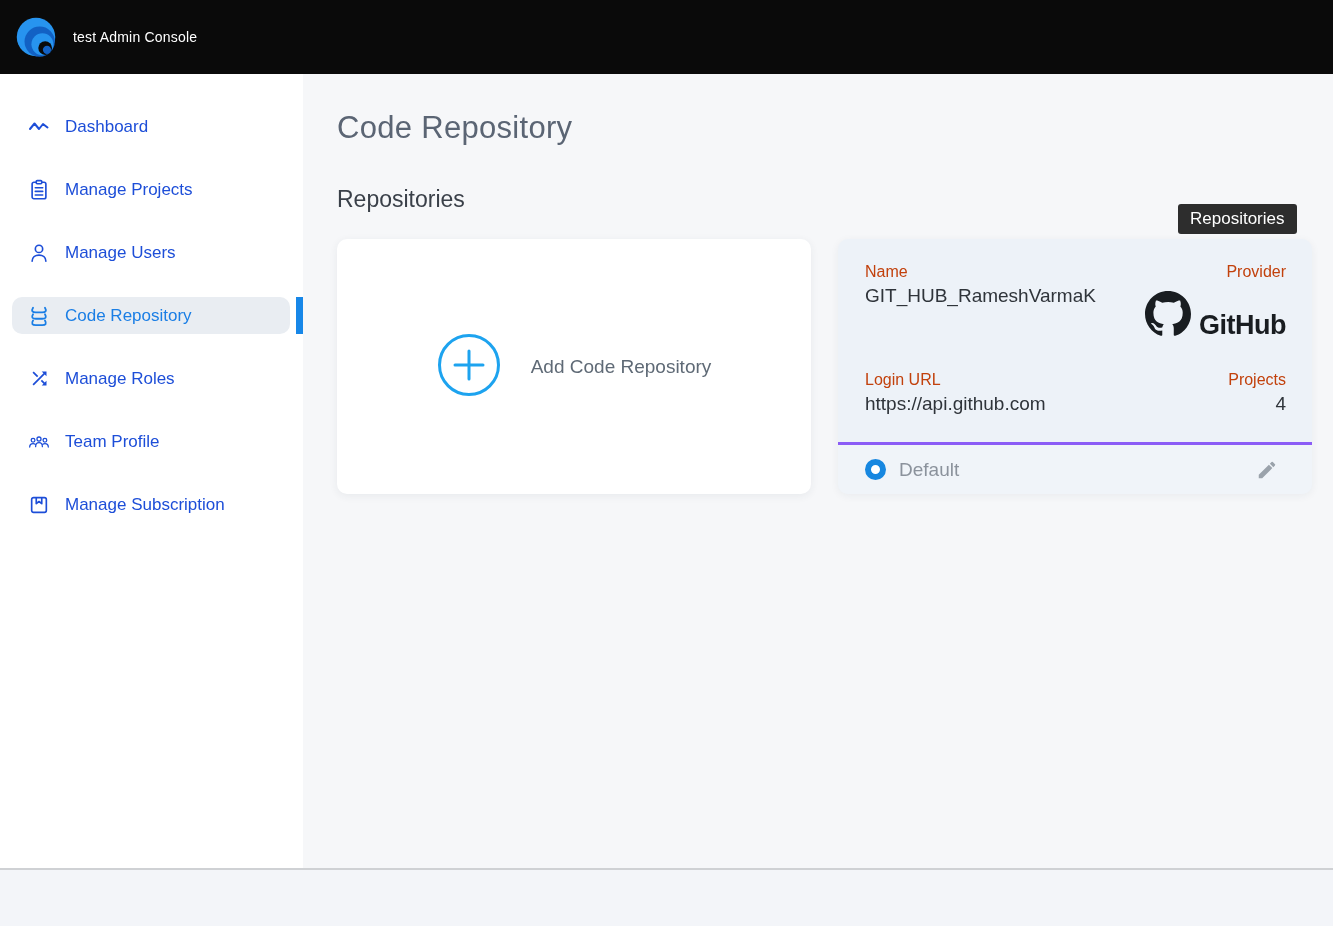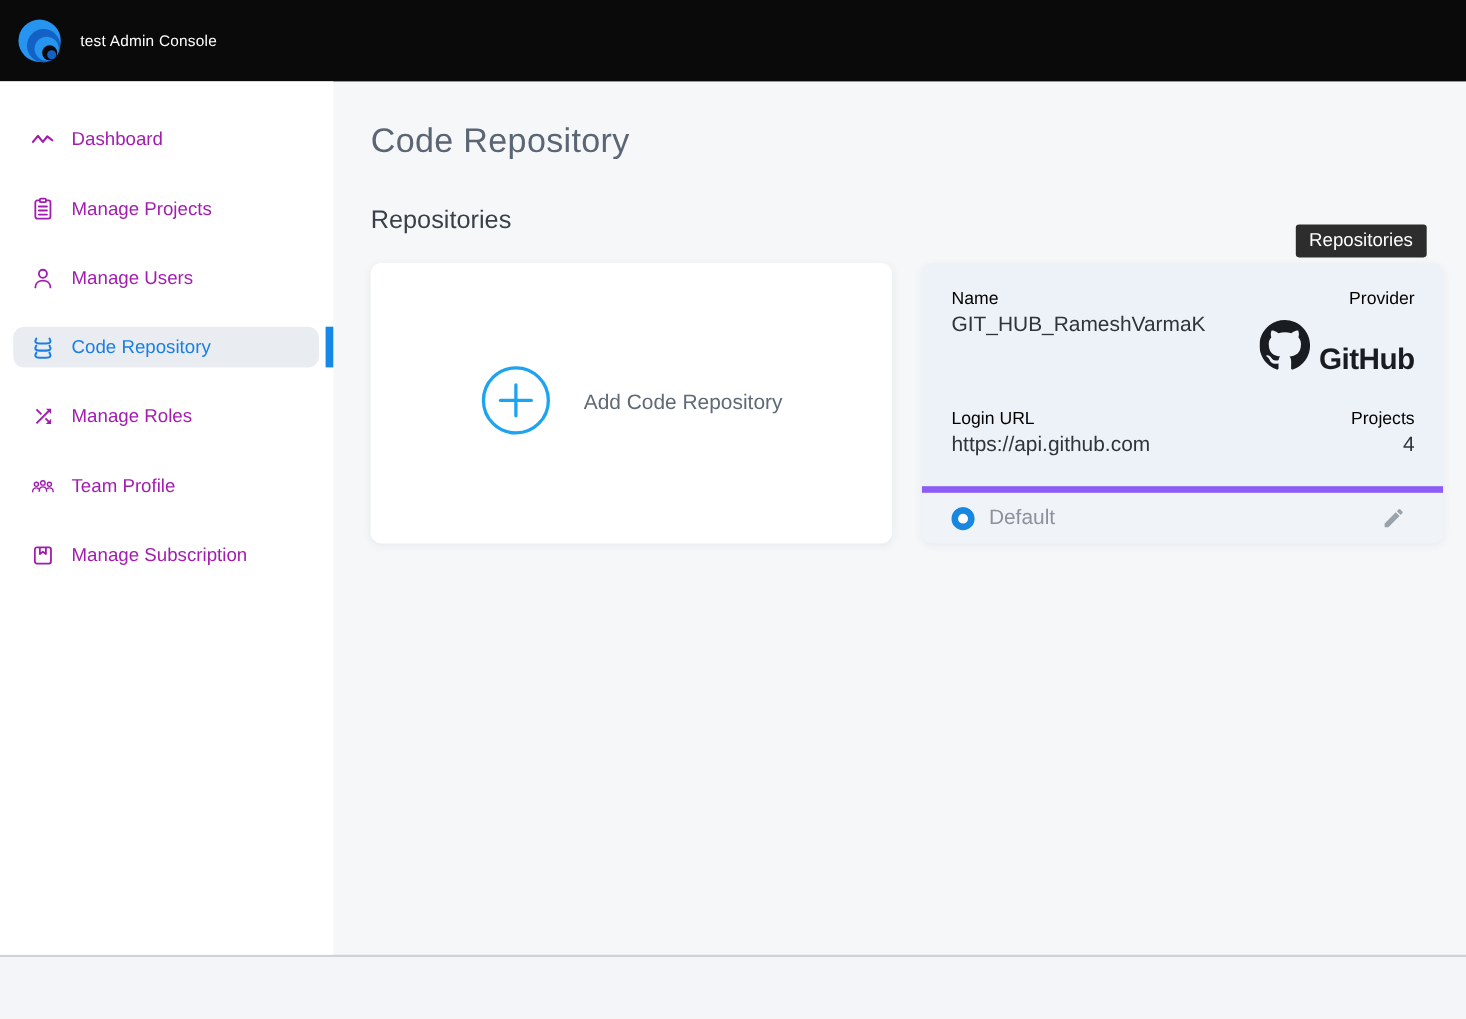--- a/index.html
+++ b/index.html
@@ -9,21 +9,21 @@
   
   .topbar { height:74px; background:#0a0a0a; display:flex; align-items:center; padding-left:14px; }
   .logo { width:44px; height:44px; display:inline-block; }
   .topbar-title { color:#ffffff; font-size:14px; margin-left:15px; letter-spacing:.2px; }
 
   
   .shell { display:flex; height:794px; }
   .sidebar { width:303px; background:#ffffff; flex:none; padding-top:34px; }
   .sidebar ul { list-style:none; }
   .sidebar li { height:37px; margin:0 13px 26px 12px; border-radius:10px;
-    display:flex; align-items:center; padding-left:16px; color:#a21caf;
+    display:flex; align-items:center; padding-left:16px; color:#1d4ed8;
     font-size:17px; position:relative; cursor:pointer; }
   .sidebar li .nav-icon { width:22px; height:22px; margin-right:15px; display:flex; align-items:center; justify-content:center; }
   .sidebar li svg { display:block; }
   .sidebar li.selected { background:#e9edf2; color:#1a7ee5; }
   .sidebar li.selected::after { content:""; position:absolute; right:-13px; top:0;
     width:7px; height:37px; background:#1787e8; }
 
   .content { flex:1; padding:36px 0 0 34px; position:relative; }
   .page-title { font-size:31px; font-weight:400; color:#5b6574; letter-spacing:.3px; }
   .section-title { font-size:23px; font-weight:500; color:#3a4049; margin-top:40px; }
@@ -34,27 +34,27 @@
   .add-card { background:#ffffff; box-shadow:0 2px 8px rgba(40,50,70,.07);
     display:flex; flex-direction:row; align-items:center; justify-content:center;
     gap:30px; cursor:pointer; }
   .add-card .add-label { font-size:19px; color:#5f6a76; }
 
   .repo-card { background:#edf2f8; box-shadow:0 2px 8px rgba(40,50,70,.06);
     display:flex; flex-direction:column; overflow:hidden; }
   .repo-body { flex:1; padding:24px 26px 0 27px; }
   .repo-row { display:flex; justify-content:space-between; }
   .repo-row.second { margin-top:30px; }
-  .field-label { font-size:16px; color:#000000; }
+  .field-label { font-size:16px; color:#c2410c; }
   .field-value { font-size:19px; color:#2f343a; margin-top:4px; }
   .field.right { text-align:right; }
   .provider-logo { display:flex; align-items:flex-end; margin-top:10px; }
   .github-word { font-size:27px; font-weight:700; color:#191d21; letter-spacing:-.5px; margin-left:8px; }
 
-  .repo-footer { height:52px; background:#f0f4f9; border-top:6px solid #8b5cf6;
+  .repo-footer { height:52px; background:#f0f4f9; border-top:3px solid #8b5cf6;
     display:flex; align-items:center; justify-content:space-between; padding:0 32px 0 27px; }
   .default-wrap { display:flex; align-items:center; }
   .radio { width:21px; height:21px; border-radius:50%; border:6px solid #1787e0;
     background:#ffffff; display:inline-block; cursor:pointer; }
   .default-label { font-size:19px; color:#8b929c; margin-left:13px; }
   .edit-btn { width:24px; height:24px; cursor:pointer; display:flex; align-items:center; }
 
   
   .tooltip { position:absolute; left:1178px; top:204px; height:30px;
     background:#2d2d2d; color:#ffffff; font-size:17px; display:flex;

